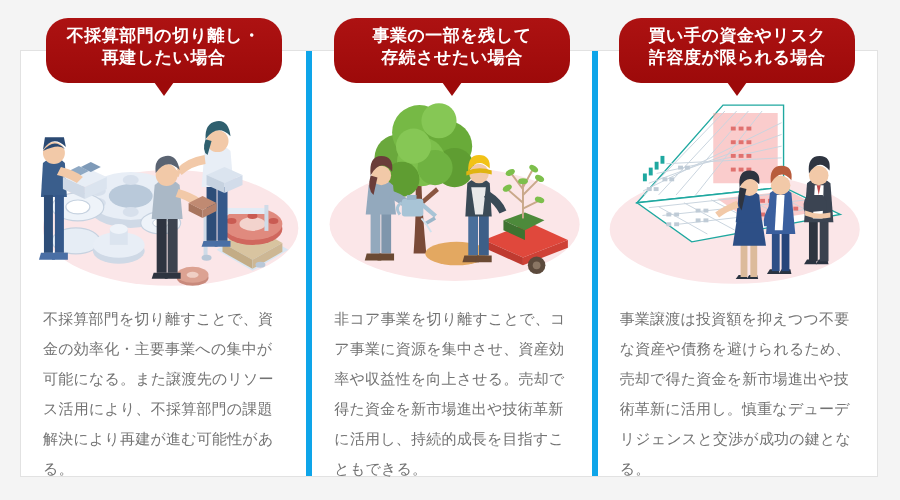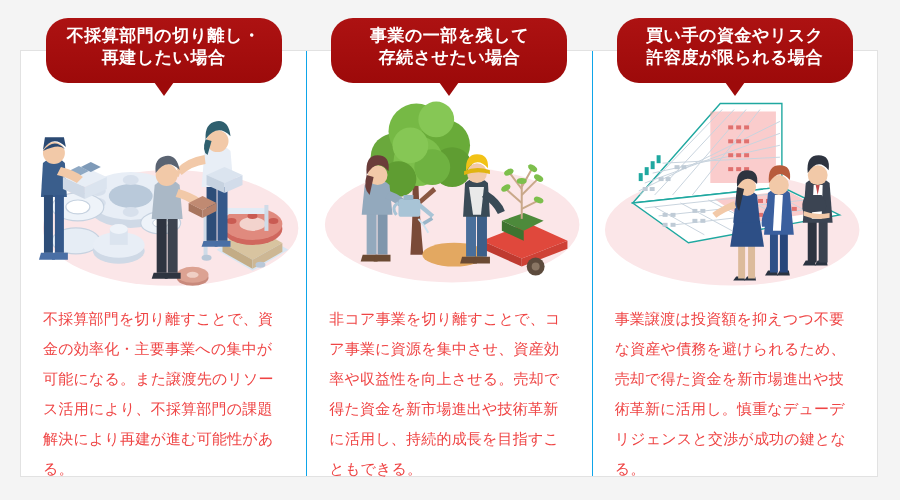--- a/index.html
+++ b/index.html
@@ -22,21 +22,21 @@
     box-sizing: border-box;
   }
 
   .cols { position: absolute; left: 0; top: 0; width: 100%; height: 100%; display: flex; }
   .col {
     position: relative;
     flex: 1 1 33.3333%;
     box-sizing: border-box;
     height: 100%;
   }
-  .col + .col { border-left: 1px solid #0ea5e9; }
+  .col + .col { border-left: 6px solid #0ea5e9; }
 
   
   .badge-wrap {
     position: absolute;
     left: 0; right: 0;
     top: -33px;
     display: flex;
     justify-content: center;
     pointer-events: none;
   }
@@ -70,21 +70,21 @@
   
   .illus {
     position: relative;
     height: 197px;
     margin-top: 44px;
   }
   .illus svg { display: block; width: 100%; height: 100%; }
 
   
   .body-text {
-    color: #ef4444;
+    color: #737373;
     font-size: 15px;
     line-height: 2.0;
     padding: 0 22px;
     margin-top: 12px;
     letter-spacing: 0.2px;
   }
   .col:nth-child(3) .body-text { padding: 0 18px 0 22px; }
 </style>
 </head>
 <body>

